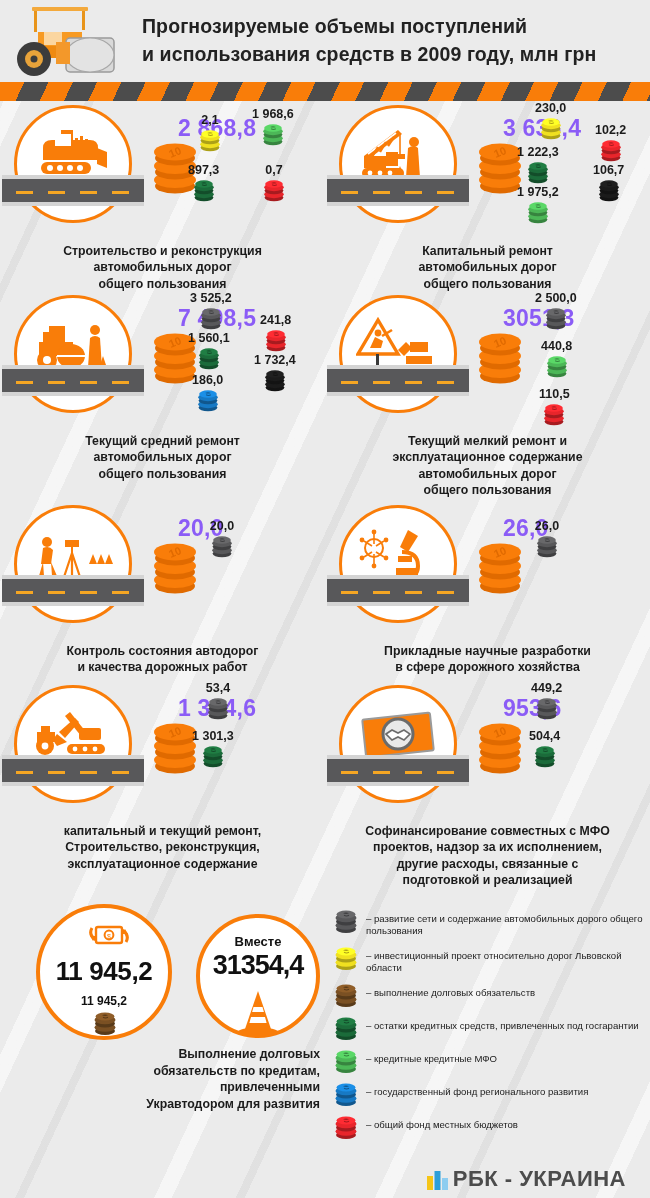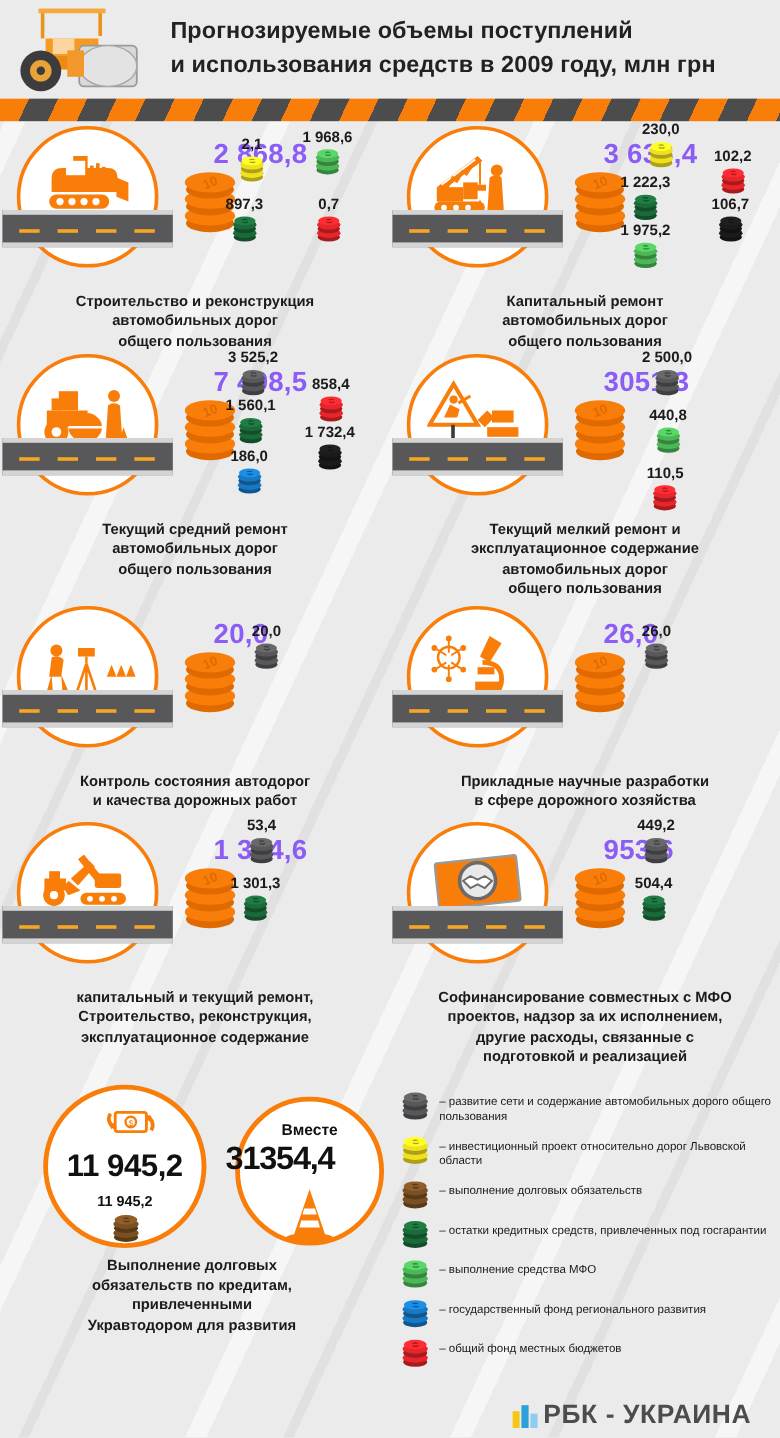--- a/index.html
+++ b/index.html
@@ -105,26 +105,26 @@
   .bc-sub{
     position:absolute;left:36px;top:98px;width:136px;text-align:center;
     font-size:12px;font-weight:bold;color:#111;
   }
   .bc-sub-coin{position:absolute;left:90px;top:114px;width:30px;height:26px;}
   .bc-total-label{
     position:absolute;left:196px;top:38px;width:124px;text-align:center;
     font-size:13px;font-weight:bold;color:#111;
   }
   .bc-total-val{
-    position:absolute;left:188px;top:54px;width:140px;
+    position:absolute;left:188px;top:54px;width:140px;text-align:center;
     font-size:27px;font-weight:bold;color:#111;letter-spacing:-1px;
   }
   .cone{position:absolute;left:236px;top:92px;width:44px;height:48px;}
   .debt-caption{
-    position:absolute;left:0;top:150px;width:320px;text-align:center;
+    position:absolute;left:0;top:150px;width:320px;text-align:right;
     font-size:12.3px;font-weight:bold;color:#1b1b1b;line-height:1.35;
   }
 
   
   .legend{width:325px;padding-top:12px;box-sizing:border-box;}
   .legend-row{display:flex;align-items:flex-start;margin-bottom:7px;padding-left:6px;}
   .legend-coin{flex:0 0 30px;width:30px;height:26px;margin-right:5px;}
   .legend-text{font-size:9.6px;color:#1b1b1b;line-height:1.3;font-weight:normal;padding-top:5px;}
 
   
@@ -415,21 +415,21 @@
                     <ellipse cx="15" cy="21" rx="10" ry="4" fill="#3f3f41"></ellipse>
                     <ellipse cx="15" cy="17.5" rx="10.5" ry="4.2" fill="#58585a"></ellipse>
                     <ellipse cx="15" cy="13.5" rx="10" ry="4" fill="#3f3f41"></ellipse>
                     <ellipse cx="15" cy="10" rx="10.5" ry="4.2" fill="#58585a"></ellipse>
                     <ellipse cx="15" cy="6.5" rx="9.5" ry="4" fill="#68686a"></ellipse>
                     <path d="M12 5.3 q3 -1.6 6 0 q-2.6 1.3 -6 0z" fill="#3f3f41"></path>
                     <path d="M13 7.3 q2.6 1.4 5 0" stroke="#3f3f41" stroke-width="1.1" fill="none"></path>
                   </svg></span>
               </div>
               <div class="chip" style="left:112px;top:22px">
-                <span class="v">858,4</span>
+                <span class="v">241,8</span>
                 <span class="s"><svg viewBox="0 0 30 26">
                     <ellipse cx="15" cy="21" rx="10" ry="4" fill="#a71b1f"></ellipse>
                     <ellipse cx="15" cy="17.5" rx="10.5" ry="4.2" fill="#e8252b"></ellipse>
                     <ellipse cx="15" cy="13.5" rx="10" ry="4" fill="#a71b1f"></ellipse>
                     <ellipse cx="15" cy="10" rx="10.5" ry="4.2" fill="#e8252b"></ellipse>
                     <ellipse cx="15" cy="6.5" rx="9.5" ry="4" fill="#ff2c33"></ellipse>
                     <path d="M12 5.3 q3 -1.6 6 0 q-2.6 1.3 -6 0z" fill="#a71b1f"></path>
                     <path d="M13 7.3 q2.6 1.4 5 0" stroke="#a71b1f" stroke-width="1.1" fill="none"></path>
                   </svg></span>
               </div>
@@ -906,21 +906,21 @@
         <div class="legend-row">
           <span class="legend-coin"><svg viewBox="0 0 30 26">
               <ellipse cx="15" cy="21" rx="10" ry="4" fill="#37843f"></ellipse>
               <ellipse cx="15" cy="17.5" rx="10.5" ry="4.2" fill="#4cb757"></ellipse>
               <ellipse cx="15" cy="13.5" rx="10" ry="4" fill="#37843f"></ellipse>
               <ellipse cx="15" cy="10" rx="10.5" ry="4.2" fill="#4cb757"></ellipse>
               <ellipse cx="15" cy="6.5" rx="9.5" ry="4" fill="#5ad867"></ellipse>
               <path d="M12 5.3 q3 -1.6 6 0 q-2.6 1.3 -6 0z" fill="#37843f"></path>
               <path d="M13 7.3 q2.6 1.4 5 0" stroke="#37843f" stroke-width="1.1" fill="none"></path>
             </svg></span>
-          <span class="legend-text">– выполнение средства МФО</span>
+          <span class="legend-text">– кредитные кредитные МФО</span>
         </div>
         <div class="legend-row">
           <span class="legend-coin"><svg viewBox="0 0 30 26">
               <ellipse cx="15" cy="21" rx="10" ry="4" fill="#11578d"></ellipse>
               <ellipse cx="15" cy="17.5" rx="10.5" ry="4.2" fill="#1779c4"></ellipse>
               <ellipse cx="15" cy="13.5" rx="10" ry="4" fill="#11578d"></ellipse>
               <ellipse cx="15" cy="10" rx="10.5" ry="4.2" fill="#1779c4"></ellipse>
               <ellipse cx="15" cy="6.5" rx="9.5" ry="4" fill="#1b8fe7"></ellipse>
               <path d="M12 5.3 q3 -1.6 6 0 q-2.6 1.3 -6 0z" fill="#11578d"></path>
               <path d="M13 7.3 q2.6 1.4 5 0" stroke="#11578d" stroke-width="1.1" fill="none"></path>

